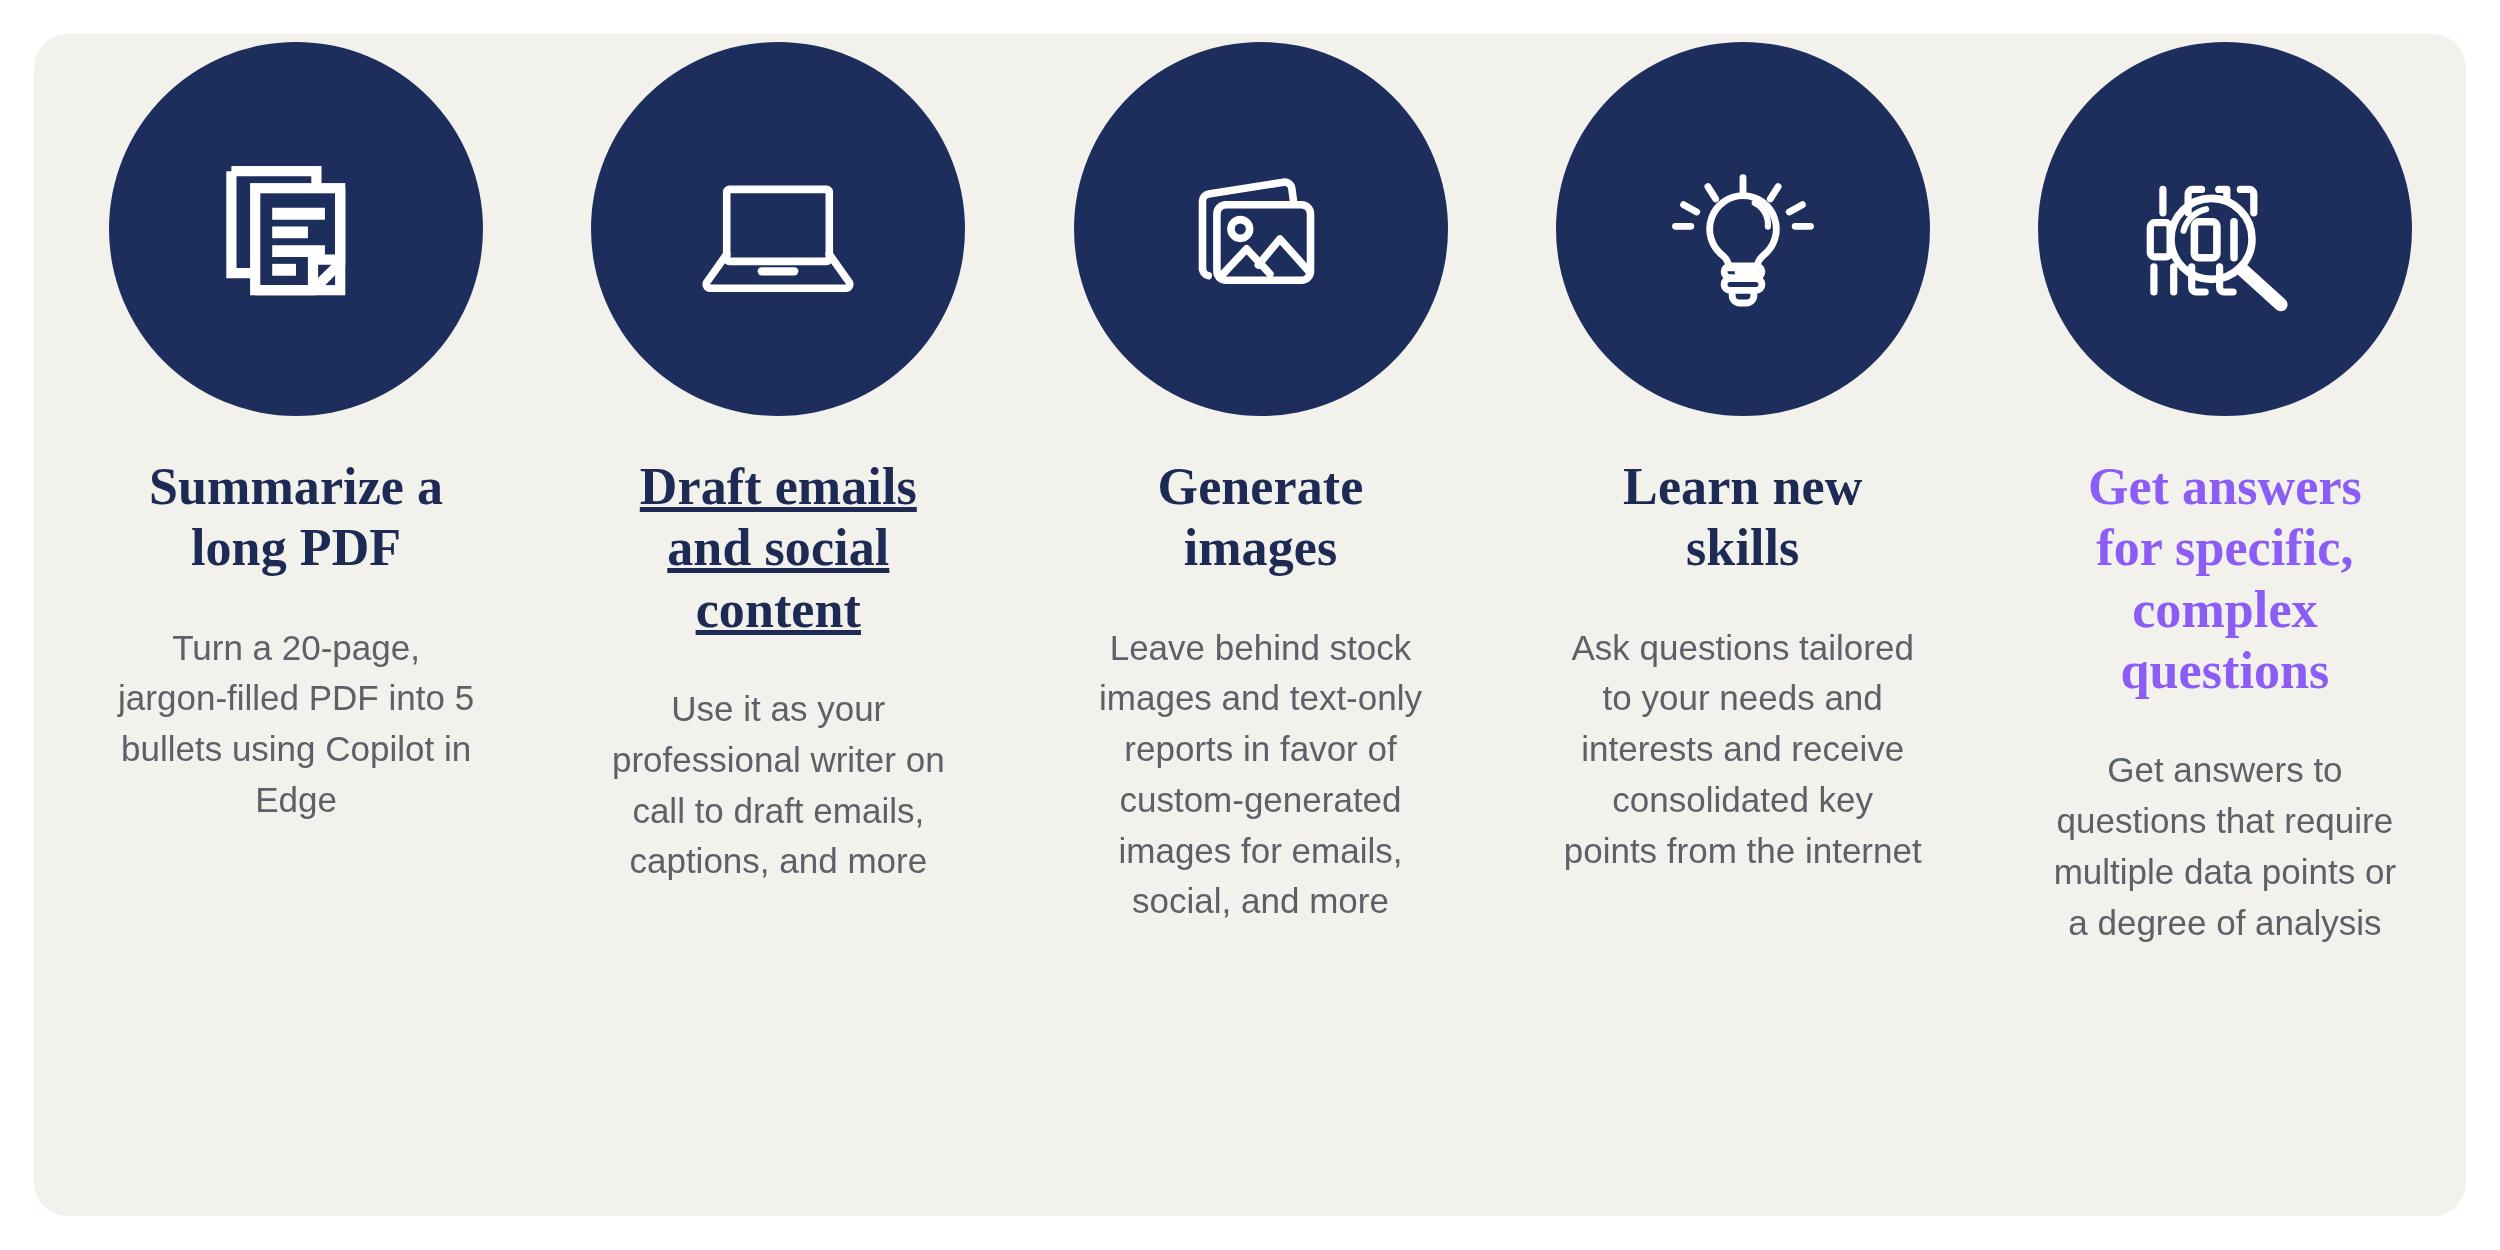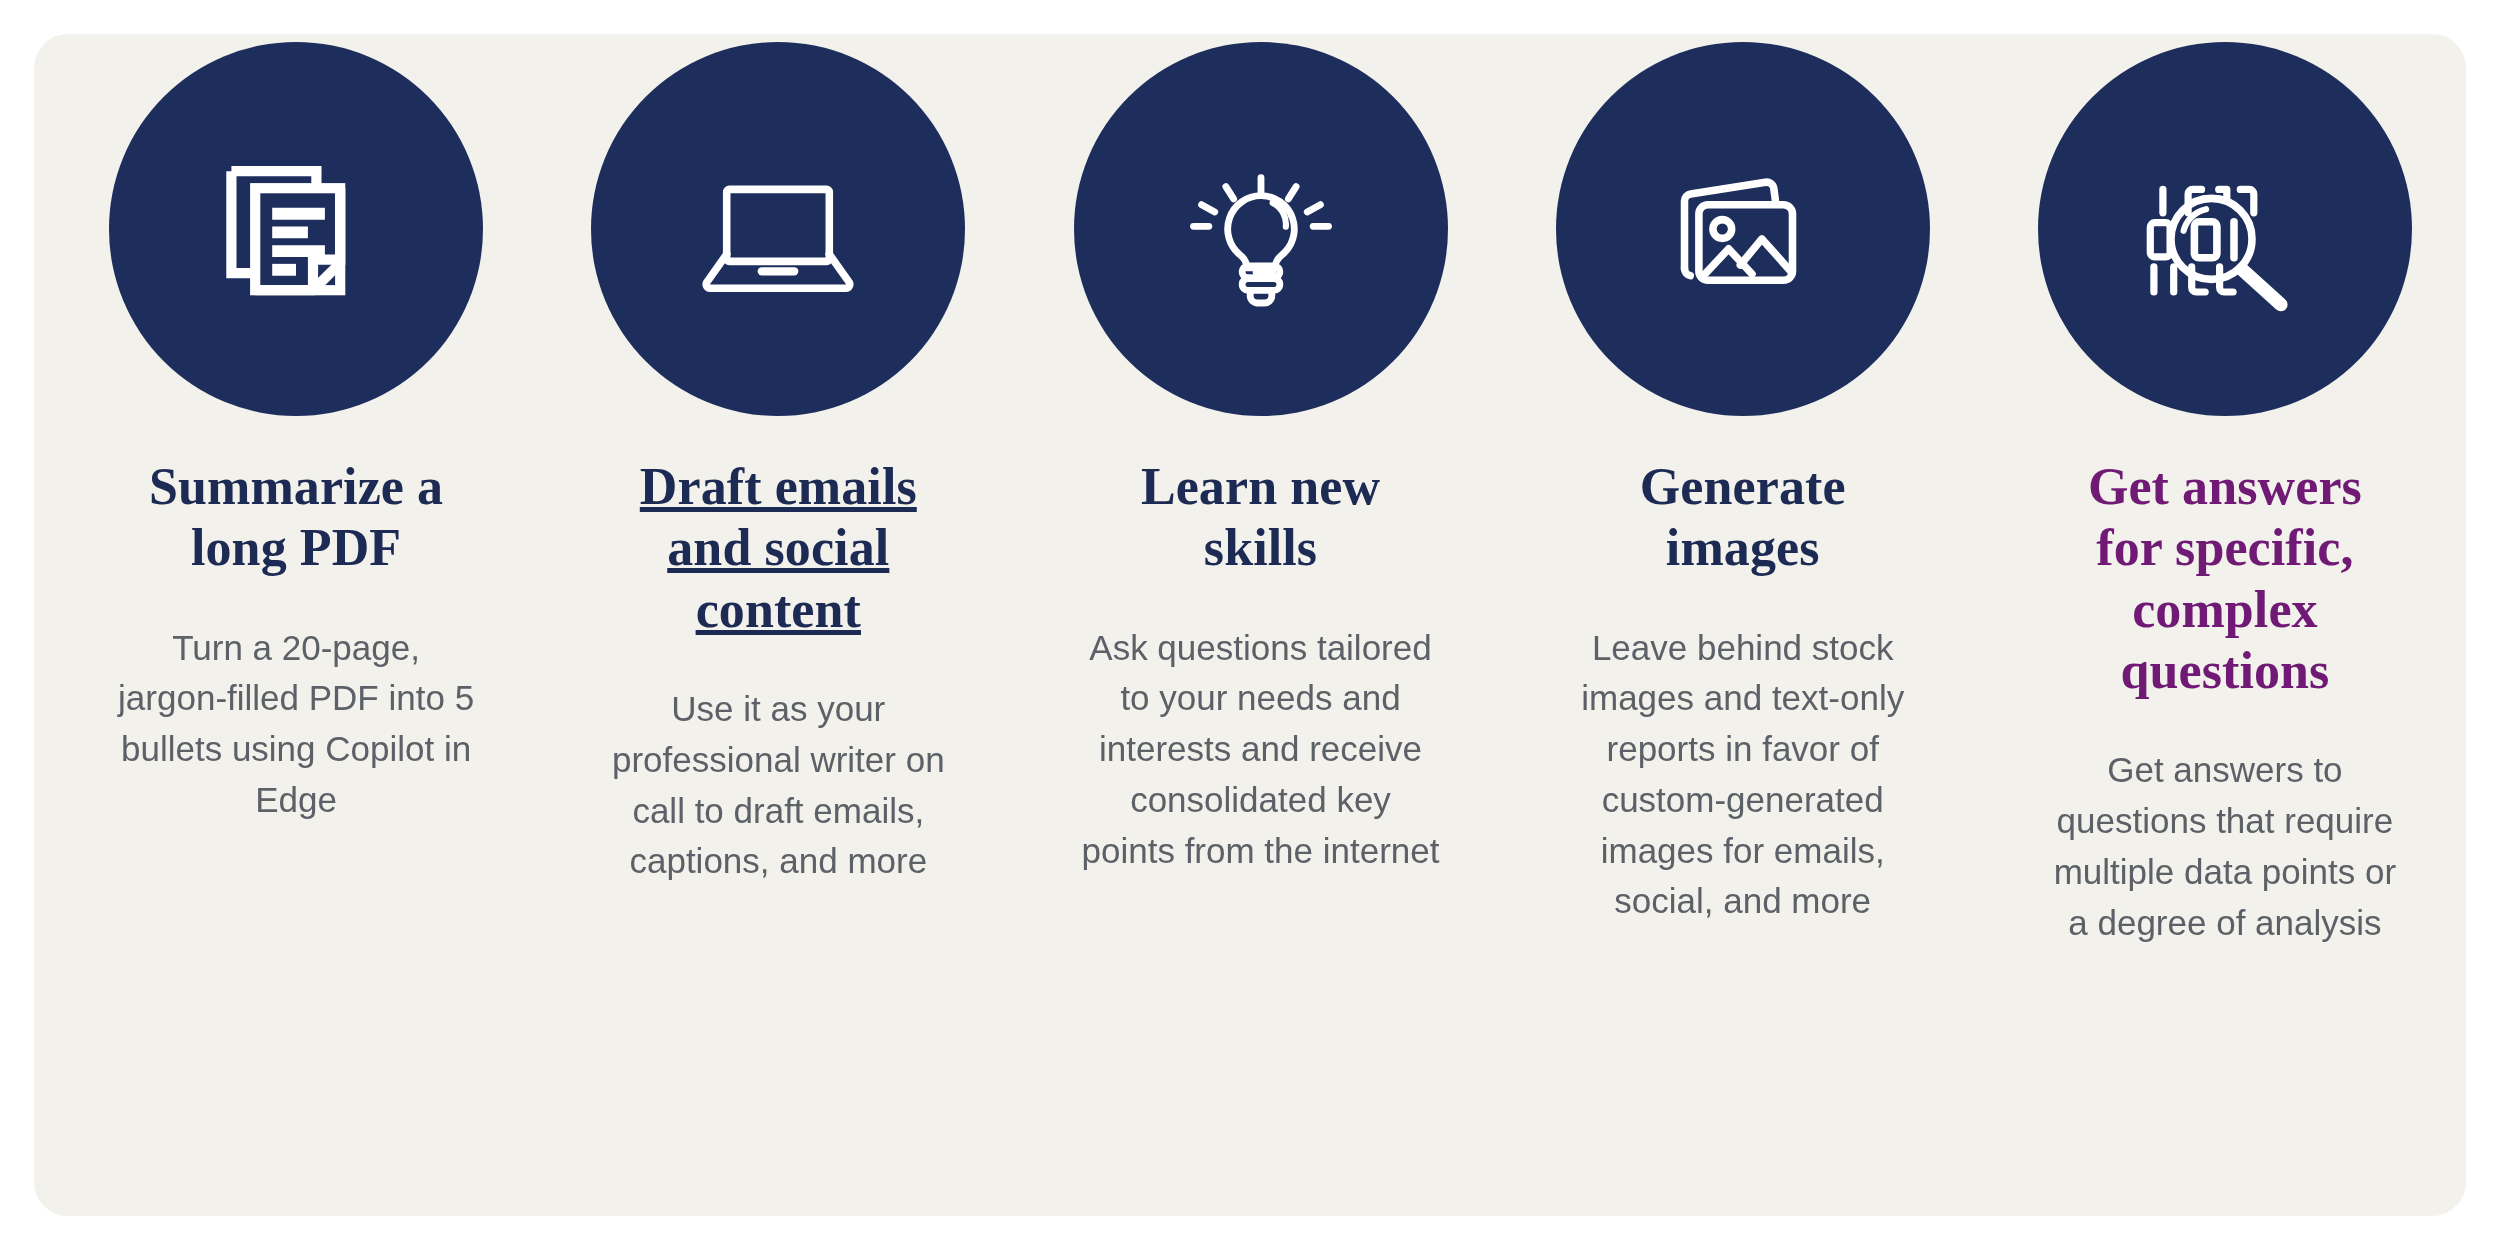--- a/index.html
+++ b/index.html
@@ -107,20 +107,39 @@
             <rect x="21.5" y="28" width="57" height="40" rx="1.5"></rect>
             <path d="M21.5 64 L10.5 79.5 a2.2 2.2 0 0 0 1.8 3.4 H87.7 a2.2 2.2 0 0 0 1.8 -3.4 L78.5 64"></path>
             <line x1="41" y1="73.5" x2="59" y2="73.5" stroke-width="4.6"></line>
           </svg>
         </span>
       </div>
       <div class="title" style="color: rgb(28, 42, 84); text-decoration: underline;">Draft emails and social content</div>
       <div class="desc" style="color: rgb(92, 96, 103);">Use it as your professional writer on call to draft emails, captions, and more</div>
     </div>
 
+    <div class="col col-3">
+      <div class="circle" style="background: rgb(30, 46, 92);">
+        <span>
+          <svg width="180" height="180" viewBox="0 0 100 100" fill="none" stroke="#ffffff" stroke-width="4.2" stroke-linejoin="round" stroke-linecap="round">
+
+            <path d="M17.5 72 V34.5 a4 4 0 0 1 3.4 -4 L62.5 24 a4 4 0 0 1 4.6 3.4 L68 34"></path>
+            <path d="M17.5 72 a4 4 0 0 0 3.2 3.9"></path>
+
+            <rect x="25.5" y="36.5" width="52" height="42" rx="5"></rect>
+            <circle cx="38.5" cy="50" r="5.2"></circle>
+            <path d="M27 77 L42 61 L55 75"></path>
+            <path d="M48.5 70 L60.5 55.5 L77 74"></path>
+          </svg>
+        </span>
+      </div>
+      <div class="title" style="color: rgb(28, 42, 84);">Generate images</div>
+      <div class="desc" style="color: rgb(92, 96, 103);">Leave behind stock images and text-only reports in favor of custom-generated images for emails, social, and more</div>
+    </div>
+
     <div class="col col-4">
       <div class="circle" style="background: rgb(30, 46, 92);">
         <span>
           <svg width="180" height="180" viewBox="0 0 100 100" fill="none" stroke="#ffffff" stroke-width="3.8" stroke-linejoin="round" stroke-linecap="round">
 
             <line x1="50" y1="21.5" x2="50" y2="29.5"></line>
             <line x1="30.5" y1="26.5" x2="34.8" y2="33.3"></line>
             <line x1="69.5" y1="26.5" x2="65.2" y2="33.3"></line>
             <line x1="17" y1="36.5" x2="24.3" y2="40.5"></line>
             <line x1="83" y1="36.5" x2="75.7" y2="40.5"></line>
@@ -133,39 +152,20 @@
 
             <rect x="39.5" y="70.5" width="21" height="6.6" rx="3.3"></rect>
             <rect x="39.5" y="77.5" width="21" height="6.6" rx="3.3"></rect>
             <path d="M44 84.5 v2.6 a4 4 0 0 0 4 4 h4 a4 4 0 0 0 4 -4 v-2.6"></path>
             <line x1="47" y1="74" x2="57" y2="74" stroke-width="3.2"></line>
           </svg>
         </span>
       </div>
       <div class="title" style="color: rgb(28, 42, 84);">Learn new skills</div>
       <div class="desc" style="color: rgb(92, 96, 103);">Ask questions tailored to your needs and interests and receive consolidated key points from the internet</div>
-    </div>
-
-    <div class="col col-3">
-      <div class="circle" style="background: rgb(30, 46, 92);">
-        <span>
-          <svg width="180" height="180" viewBox="0 0 100 100" fill="none" stroke="#ffffff" stroke-width="4.2" stroke-linejoin="round" stroke-linecap="round">
-
-            <path d="M17.5 72 V34.5 a4 4 0 0 1 3.4 -4 L62.5 24 a4 4 0 0 1 4.6 3.4 L68 34"></path>
-            <path d="M17.5 72 a4 4 0 0 0 3.2 3.9"></path>
-
-            <rect x="25.5" y="36.5" width="52" height="42" rx="5"></rect>
-            <circle cx="38.5" cy="50" r="5.2"></circle>
-            <path d="M27 77 L42 61 L55 75"></path>
-            <path d="M48.5 70 L60.5 55.5 L77 74"></path>
-          </svg>
-        </span>
-      </div>
-      <div class="title" style="color: rgb(28, 42, 84);">Generate images</div>
-      <div class="desc" style="color: rgb(92, 96, 103);">Leave behind stock images and text-only reports in favor of custom-generated images for emails, social, and more</div>
     </div>
 
     <div class="col col-5">
       <div class="circle" style="background: rgb(30, 46, 92);">
         <span>
           <svg width="180" height="180" viewBox="0 0 100 100" fill="none" stroke="#ffffff" stroke-width="4" stroke-linejoin="round" stroke-linecap="round">
 
             <line x1="15.5" y1="28" x2="15.5" y2="41"></line>
             <path d="M29.5 41 V30.5 a2.5 2.5 0 0 1 2.5 -2.5 h5"></path>
             <path d="M46.5 28 h4.5 v4.5"></path>
@@ -182,18 +182,18 @@
 
             <rect x="33" y="46" width="12.5" height="20" rx="2.5" stroke-width="4.2"></rect>
             <line x1="55" y1="46" x2="55" y2="66" stroke-width="4.2"></line>
 
             <path d="M27 51 a16.5 16.5 0 0 1 12.5 -12" stroke-width="3.4"></path>
 
             <line x1="59.5" y1="72.5" x2="81" y2="92" stroke-width="7.5" stroke-linecap="round"></line>
           </svg>
         </span>
       </div>
-      <div class="title" style="color: #701a75;">Get answers for specific, complex questions</div>
+      <div class="title" style="color: #8b5cf6;">Get answers for specific, complex questions</div>
       <div class="desc" style="color: rgb(92, 96, 103);">Get answers to questions that require multiple data points or a degree of analysis</div>
     </div>
 
   </div>
 </div>
 
 </body></html>

